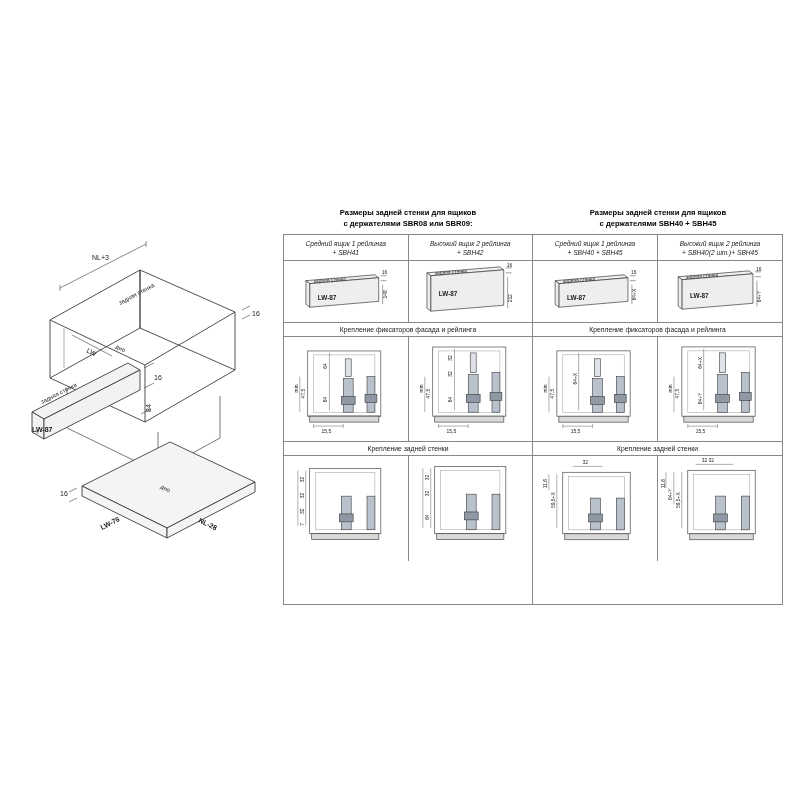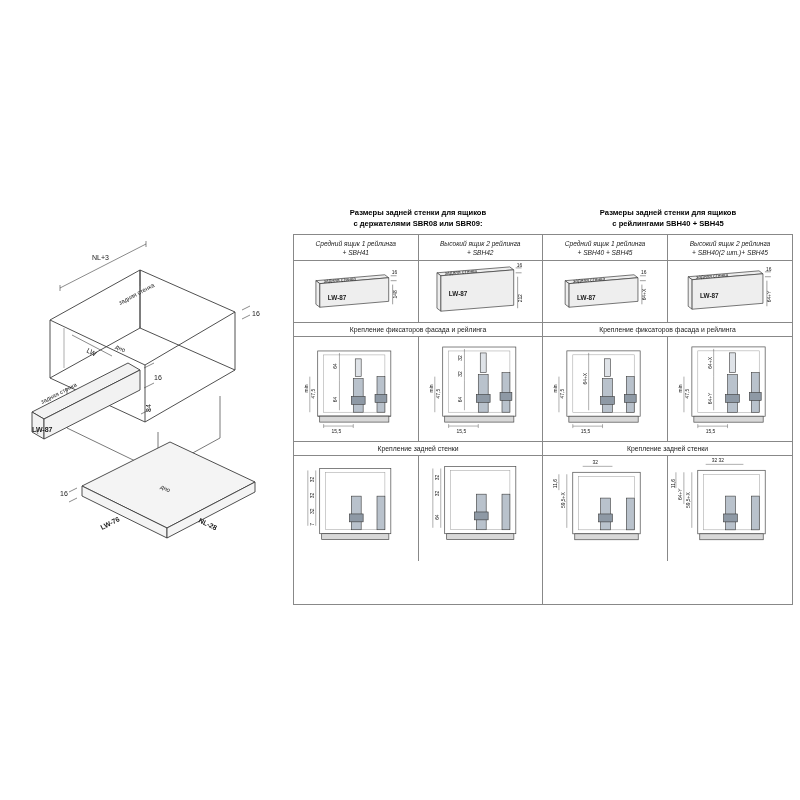--- a/index.html
+++ b/index.html
@@ -33,21 +33,21 @@
   }
   .dim-label {
     font-size: 7px;
     fill: #1a1a1a;
     font-family: "Liberation Sans", sans-serif;
   }
 
   
   #tables {
     position: absolute;
-    left: 293px;
+    left: 283px;
     top: 205px;
     width: 500px;
     height: 400px;
     display: flex;
     gap: 0px;
   }
   .tbl-block {
     width: 250px;
     display: flex;
     flex-direction: column;
@@ -381,21 +381,21 @@
           </div>
         </div>
       </div>
 
     </div>
   </div>
 
   <div class="tbl-block block-right">
     <div class="tbl-title">
       <span>Размеры задней стенки для ящиков</span><br>
-      <span>с рейлингами SBH40 + SBH45</span>
+      <span>с держателями SBH40 + SBH45</span>
     </div>
     <div class="grid">
 
       <div class="row hdr">
         <div class="cell">
           <span>
             <span>Средний ящик 1 рейлинга</span><br>
             <span>+ SBH40 + SBH45</span>
           </span>
         </div>

